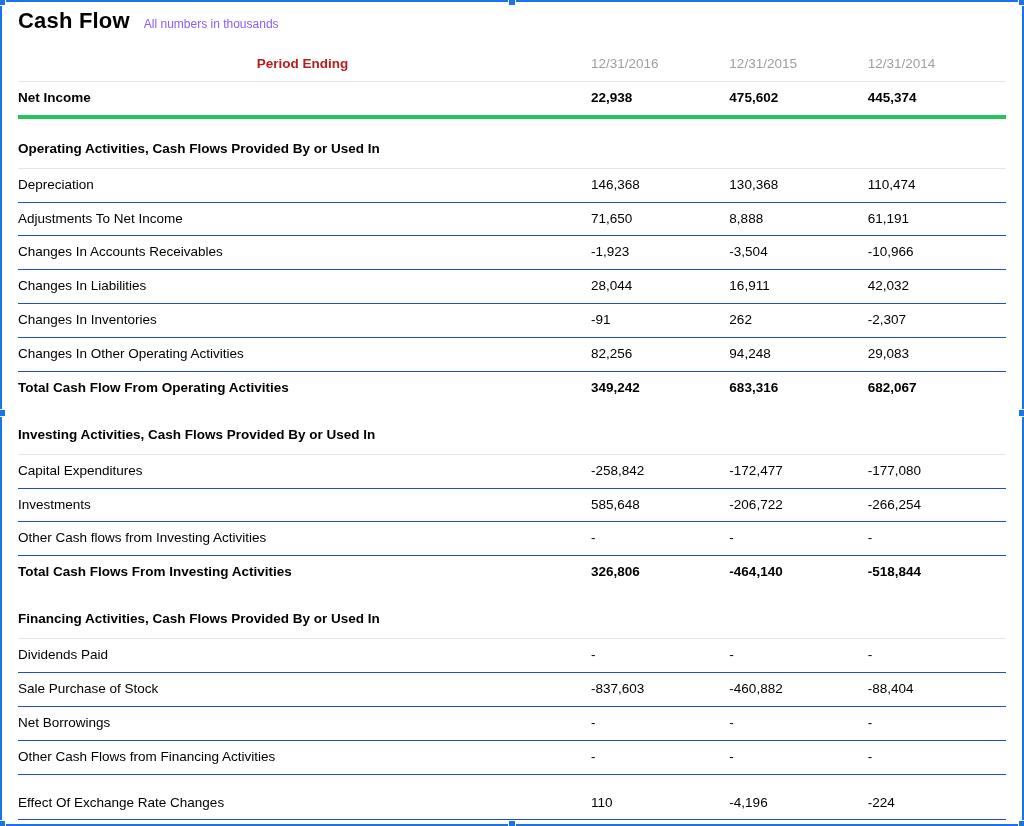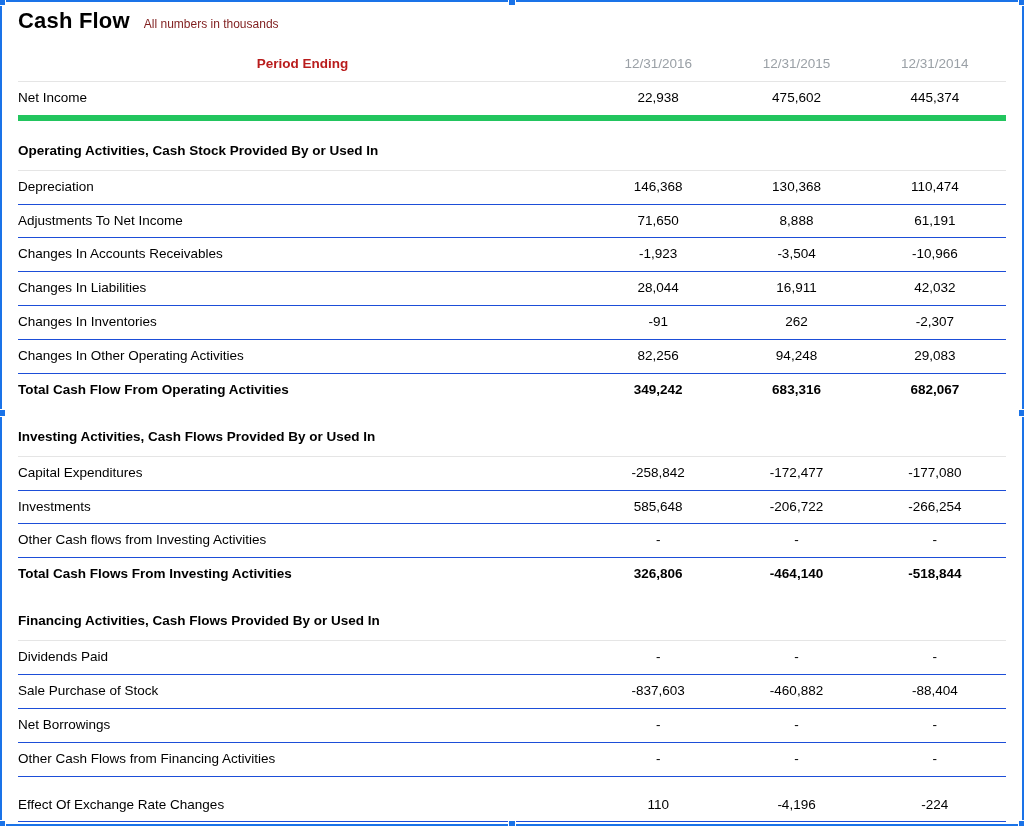--- a/index.html
+++ b/index.html
@@ -24,56 +24,56 @@
     gap:14px;
     margin:2px 0 14px 0;
   }
   .title{
     font-size:22px;
     font-weight:800;
     letter-spacing:.2px;
   }
   .subtitle{
     font-size:12px;
-    color:#7f1d1d;
+    color:#8b5cf6;
   }
   table{
     width:100%;
     border-collapse:collapse;
     table-layout:fixed;
   }
   col.lbl{width:58%;}
   col.v{width:14%;}
   th,td{
     padding:8px 4px 8px 0;
     font-size:13.5px;
     line-height:1.25;
     vertical-align:middle;
   }
-  td.num,th.num{text-align:center;white-space:nowrap;}
+  td.num,th.num{text-align:left;white-space:nowrap;}
   tr.header th{
     font-weight:700;
     color:#b91c1c;
     border-bottom:1px solid #e5e5e5;
   }
   tr.header th.num{
     font-weight:400;
     color:#9aa0a6;
   }
   tr.line td{border-bottom:1px solid #1d4ed8;}
   tr.bold td{font-weight:700;}
   tr.section td{
     font-weight:700;
     padding-top:22px;
     padding-bottom:10px;
     border-bottom:1px solid #e5e5e5;
   }
   tr.net td{
-    font-weight:400;
-    border-bottom:6px solid #22c55e;
+    font-weight:700;
+    border-bottom:4px solid #22c55e;
   }
   tr.spacer td{padding:6px 0;border:none;}
 
   
   .sel{
     position:absolute;
     inset:0;
     pointer-events:none;
     border:2px solid #1a73e8;
     box-sizing:border-box;
@@ -120,21 +120,21 @@
       </tr>
     </thead>
     <tbody id="tb">
         <tr class="net">
           <td>Net Income</td>
           <td class="num">22,938</td>
           <td class="num">475,602</td>
           <td class="num">445,374</td>
         </tr>
         <tr class="section">
-          <td colspan="4">Operating Activities, Cash Stock Provided By or Used In</td>
+          <td colspan="4">Operating Activities, Cash Flows Provided By or Used In</td>
         </tr>
         <tr class="line">
           <td>Depreciation</td>
           <td class="num">146,368</td>
           <td class="num">130,368</td>
           <td class="num">110,474</td>
         </tr>
         <tr class="line">
           <td>Adjustments To Net Income</td>
           <td class="num">71,650</td>

